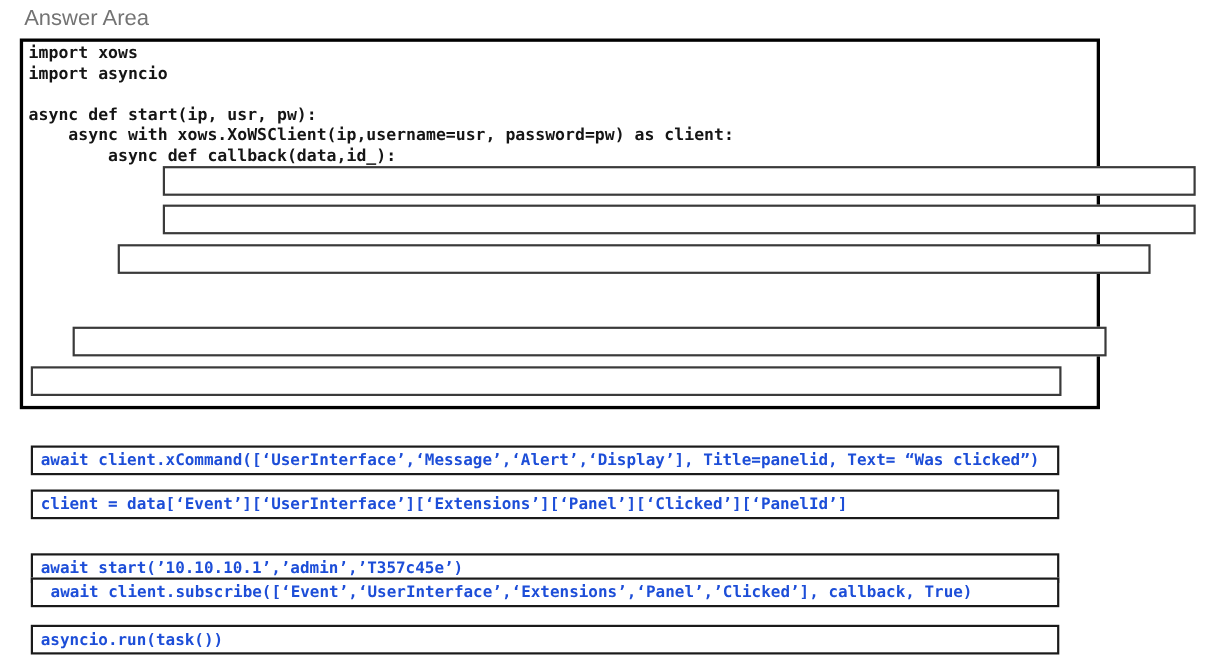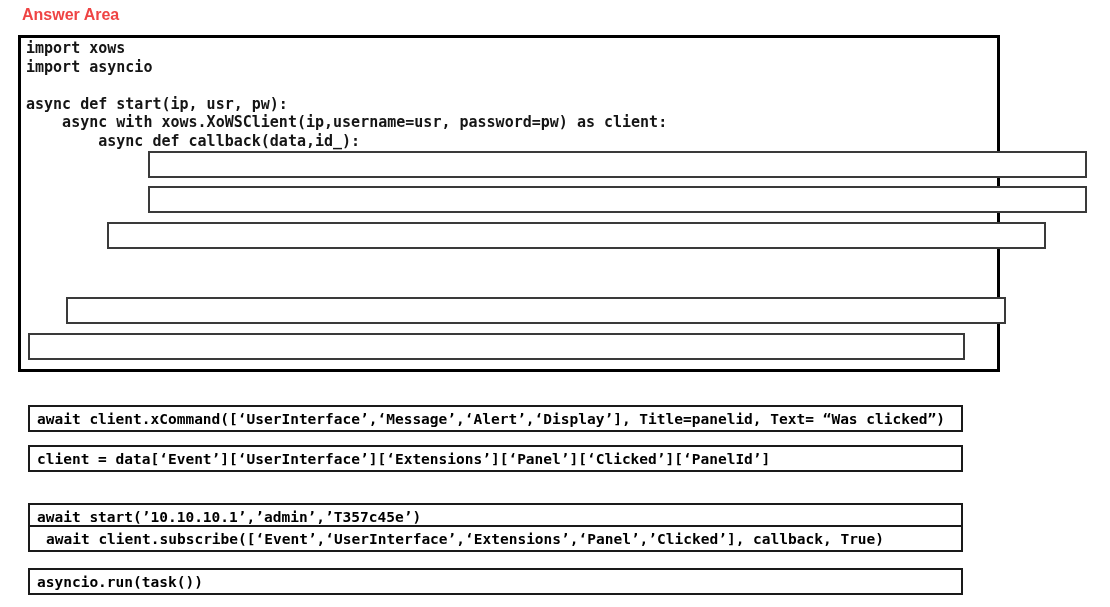--- a/index.html
+++ b/index.html
@@ -11,24 +11,24 @@
     position: relative;
     width: 1110px;
     height: 607px;
     font-family: "Liberation Sans", sans-serif;
     color: #000;
   }
   .page-title {
     position: absolute;
     left: 22px;
     top: 6px;
-    font-size: 16px;
-    font-weight: bold;
+    font-size: 20px;
+    font-weight: normal;
     letter-spacing: 0;
-    color: #ef4444;
+    color: #737373;
   }
   .answer-panel {
     position: absolute;
     left: 18px;
     top: 35px;
     width: 982px;
     height: 337px;
     box-sizing: border-box;
     border: 3px solid #000;
     background: #fff;
@@ -78,21 +78,21 @@
     height: 27px;
     box-sizing: border-box;
     border: 2px solid #1a1a1a;
     background: #fff;
     display: flex;
     align-items: center;
     padding-left: 7px;
     font-family: "DejaVu Sans Mono", "Liberation Mono", monospace;
     font-weight: bold;
     font-size: 14.5px;
-    color: #000000;
+    color: #1d4ed8;
     white-space: pre;
     overflow: hidden;
     cursor: grab;
   }
   .snippet-1 { top: 405px; }
   .snippet-2 { top: 445px; }
   .snippet-3 { top: 503px; }
   .snippet-4 { top: 525px; padding-left: 16px; }
   .snippet-5 { top: 568px; }
 </style>

